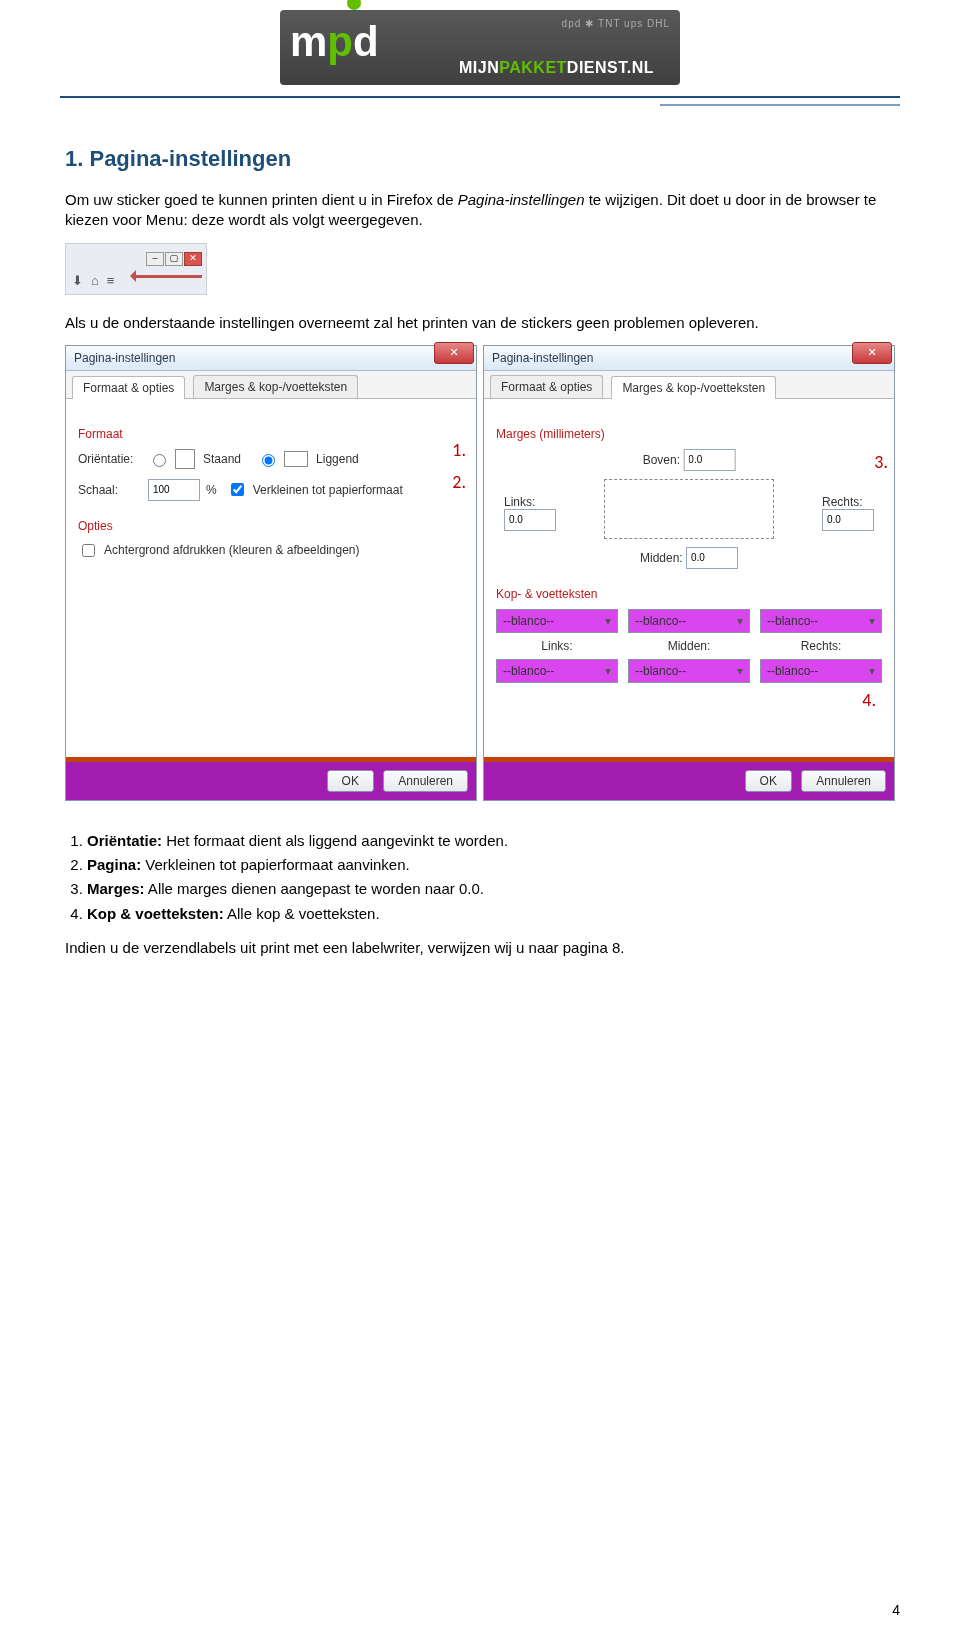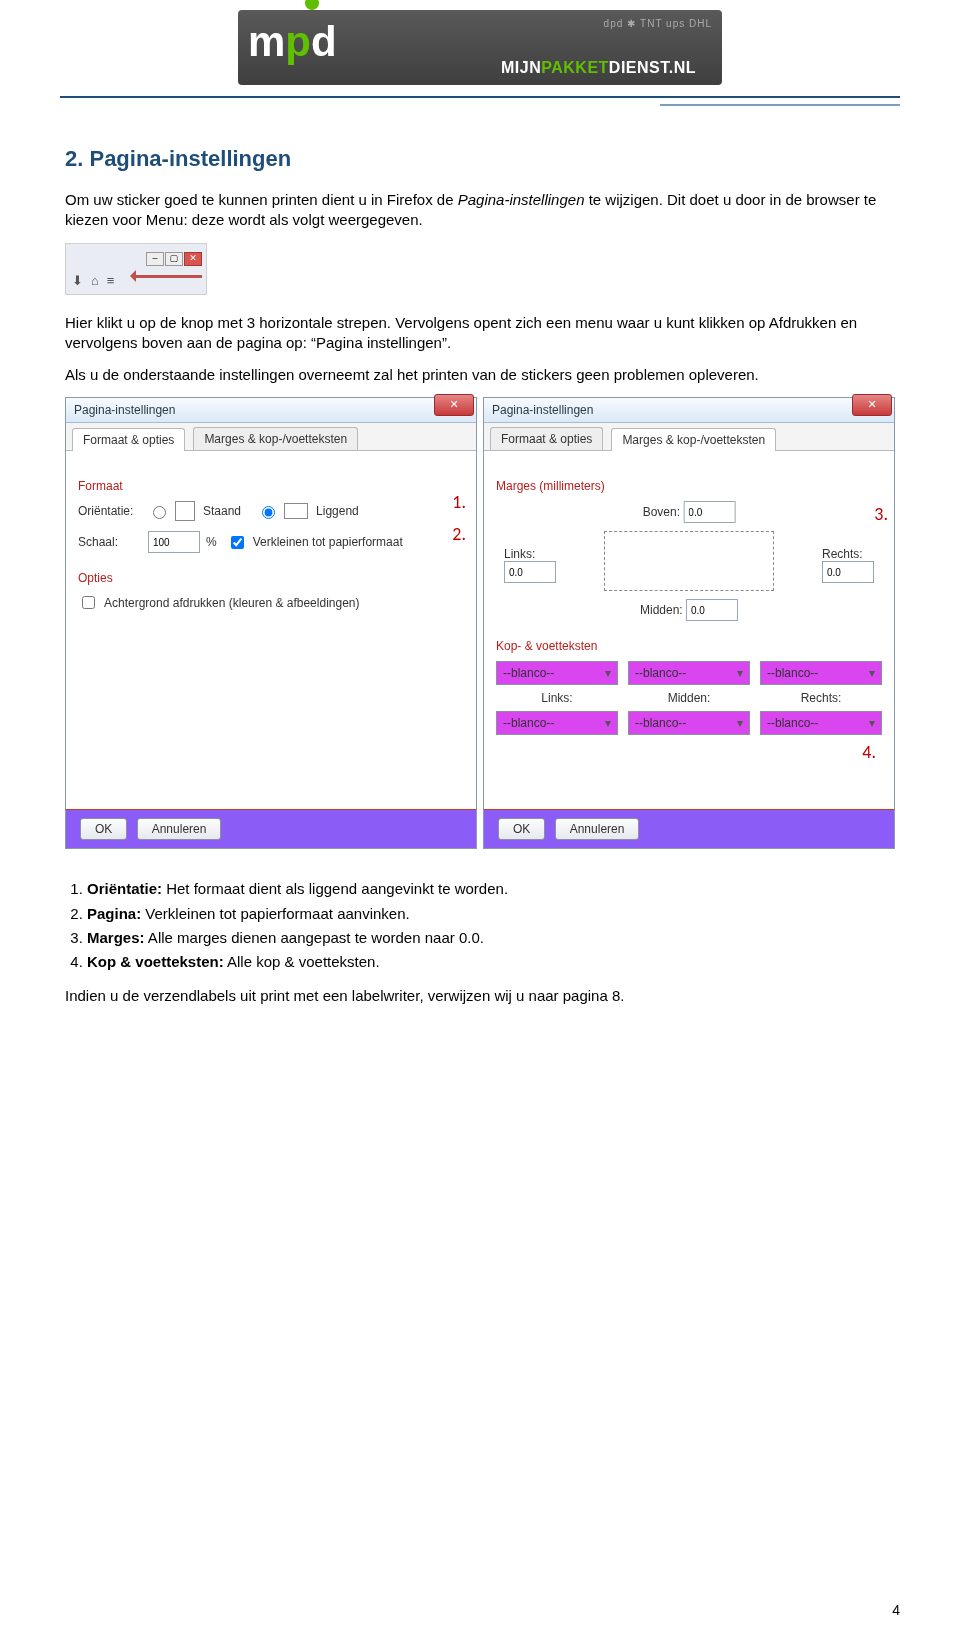--- a/index.html
+++ b/index.html
@@ -1,18 +1,18 @@
 <!DOCTYPE html>
 <html><head>
 <meta charset="utf-8">
 <style>
 body{margin:0;font-family:Verdana,Tahoma,sans-serif;font-size:15px;color:#000;background:#fff}
 .page{width:960px;margin:0 auto;position:relative;min-height:1636px}
 .logo-wrap{text-align:center;padding-top:10px}
-.logo{display:inline-block;width:484px;height:75px;position:relative;background:linear-gradient(#595959,#3f3f3f);border-radius:4px}
+.logo{display:inline-block;width:400px;height:75px;position:relative;background:linear-gradient(#595959,#3f3f3f);border-radius:4px}
 .logo-mpd{position:absolute;left:10px;top:8px;font-weight:700;color:#fff;font-size:42px;font-family:Arial}
 .logo-mpd .g{color:#5fbf00}
 .logo-carriers{position:absolute;right:10px;top:8px;color:#aaa;font-size:10px;letter-spacing:1px}
 .logo-text{position:absolute;right:26px;bottom:8px;color:#fff;font-weight:700;font-size:16px;letter-spacing:.5px}
 .logo-text .g{color:#5fbf00}
 hr.rule{border:none;border-top:2px solid #1f4e79;margin:8px 60px 0 60px}
 .shortrule{border:none;border-top:2px solid #7e9ebc;width:240px;margin:6px 60px 0 auto}
 .content{padding:30px 65px 0 65px}
 h2.sec-title{color:#1f4e79;font-family:Tahoma,sans-serif;font-weight:700;font-size:22px;margin:10px 0 18px 0}
 .para{line-height:1.35;margin-bottom:12px}
@@ -48,21 +48,21 @@
 .margins-box .top{position:absolute;left:50%;transform:translateX(-50%);top:0}
 .margins-box .bottom{position:absolute;left:50%;transform:translateX(-50%);bottom:0}
 .margins-box .left{position:absolute;left:0;top:46px}
 .margins-box .right{position:absolute;right:0;top:46px}
 .margins-box .preview{position:absolute;left:100px;right:100px;top:30px;bottom:30px;border:1px dashed #888}
 .hf-row{display:flex;gap:10px;margin-bottom:6px}
 .dd{flex:1;border:1px solid #8892a0;height:22px;background:#d946ef;display:flex;align-items:center;padding:0 6px;position:relative}
 .dd::after{content:"▾";position:absolute;right:6px;color:#555}
 .hf-labels{display:flex;gap:10px;margin-bottom:6px}
 .hf-labels span{flex:1;text-align:center}
-.dlg-footer{border-top:1px solid #c2410c;padding:8px;background:#8b5cf6}
+.dlg-footer{border-top:5px solid #c2410c;padding:8px;text-align:right;background:#a21caf}
 .btn{display:inline-block;border:1px solid #8892a0;background:linear-gradient(#fdfdfd,#e6e9ee);padding:3px 14px;border-radius:3px;margin-left:6px;font-size:12px;cursor:pointer}
 ol.steps{margin:30px 0 14px 22px;padding:0}
 ol.steps li{margin-bottom:4px;line-height:1.35}
 ol.steps b{font-weight:700}
 .pagenum{position:absolute;right:60px;bottom:18px;font-size:14px}
 </style>
 </head>
 <body>
 
 <div class="page">
@@ -70,37 +70,36 @@
     <div class="logo">
       <div class="logo-mpd"><span>m</span><span class="g">p</span><span style="position:relative">d<span style="position:absolute;left:-6px;top:-22px;width:14px;height:14px;border-radius:50%;background:#5fbf00"></span></span></div>
       <div class="logo-carriers">dpd  ✱  TNT  ups  DHL</div>
       <div class="logo-text"><span>MIJN</span><span class="g">PAKKET</span><span>DIENST.NL</span></div>
     </div>
   </div>
   <hr class="rule">
   <hr class="shortrule">
 
   <div class="content">
-    <h2 class="sec-title">2. Pagina-instellingen</h2>
+    <h2 class="sec-title">1. Pagina-instellingen</h2>
 
     <div class="para">
       <span>Om uw sticker goed te kunnen printen dient u in Firefox de </span><span class="em">Pagina-instellingen</span><span> te wijzigen. Dit doet u door in de browser te kiezen voor Menu: deze wordt als volgt weergegeven.</span>
     </div>
 
     <div class="toolbar-img">
       <div class="winbtns"><span>–</span><span>▢</span><span class="x">✕</span></div>
       <div class="icons">
         <span>⬇</span>
         <span>⌂</span>
         <span>≡</span>
       </div>
       <div class="arrow"></div>
     </div>
 
-    <div class="para">Hier klikt u op de knop met 3  horizontale strepen. Vervolgens opent zich een menu waar u kunt klikken op Afdrukken en vervolgens boven aan de pagina op:  “Pagina instellingen”.</div>
     <div class="para">Als u de onderstaande instellingen overneemt zal het printen van de stickers geen problemen opleveren.</div>
 
     <div class="dialogs">
 
       <div class="dlg">
         <div class="dlg-title">
           <span>Pagina-instellingen</span>
           <span class="close">✕</span>
         </div>
         <div class="tabs">

